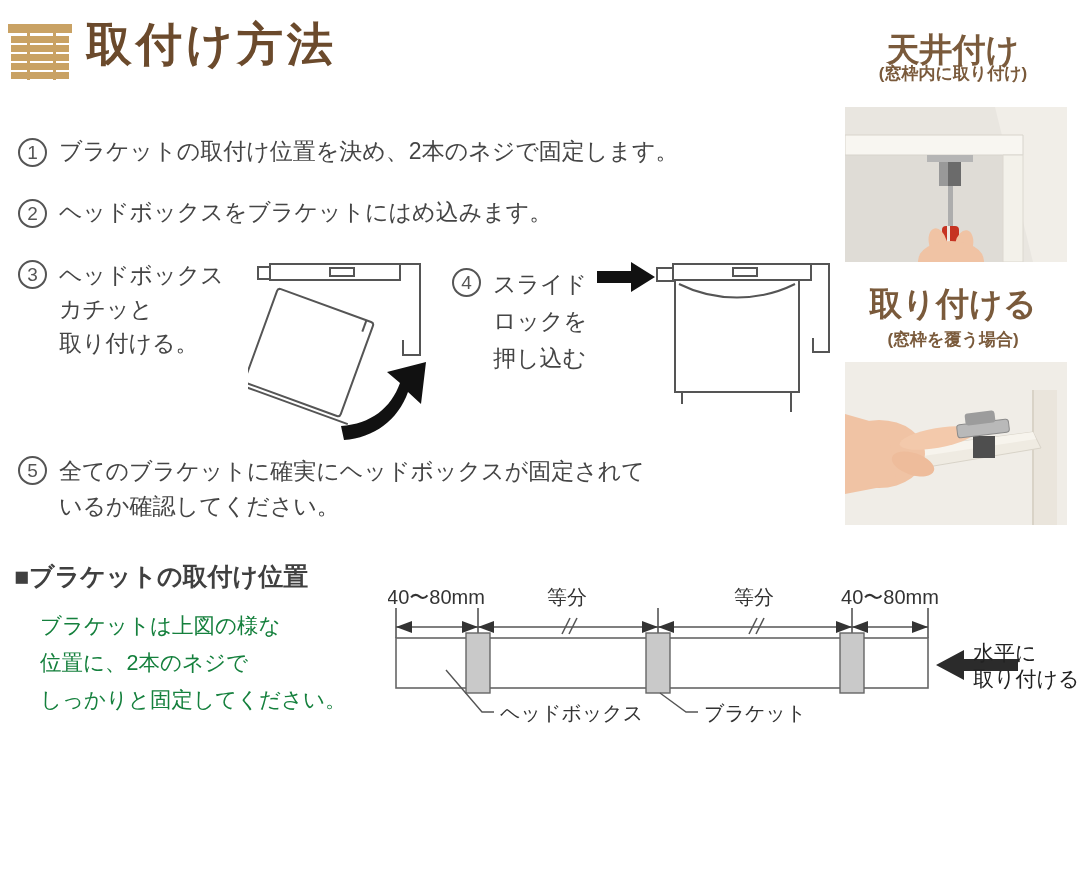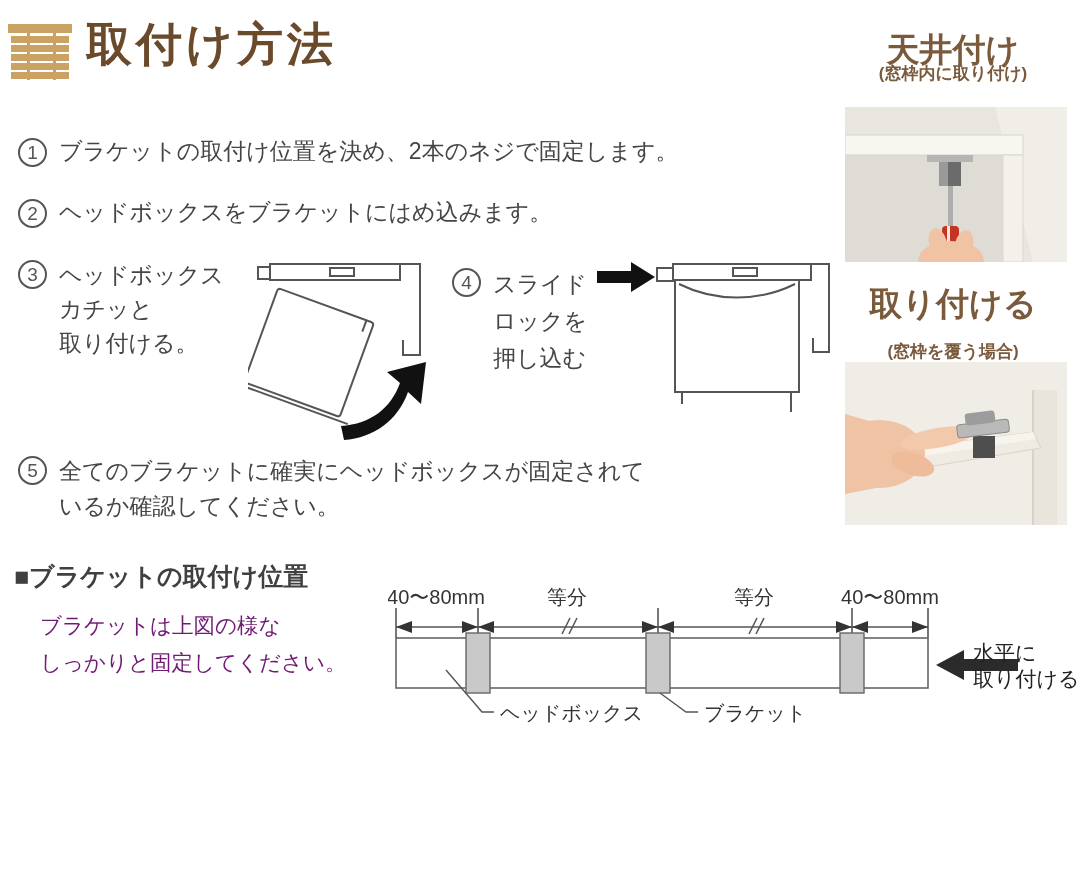--- a/index.html
+++ b/index.html
@@ -26,21 +26,21 @@
   .lh34 div{line-height:34px;}
   .lh37 div{line-height:37px;}
   .lh35 div{line-height:35px;}
   
   .rc{left:833px;width:240px;text-align:center;}
   .rc-title{font-size:33px;font-weight:bold;color:#7a5a3b;white-space:nowrap;}
   .rc-sub{font-size:17px;font-weight:bold;color:#7a5a3b;white-space:nowrap;}
   .photo{left:845px;width:222px;display:block;}
   
   .sec-heading{left:14px;top:560px;font-size:25px;font-weight:bold;color:#404040;white-space:nowrap;font-family:Liberation Serif, serif;}
-  .sec-body{left:40px;top:608px;font-size:21.5px;color:#701a75;}
+  .sec-body{left:40px;top:608px;font-size:21.5px;color:#15803d;}
   .sec-body div{line-height:37px;white-space:nowrap;}
   svg text{font-family:"Liberation Sans","DejaVu Sans",sans-serif;}
 </style>
 </head>
 <body>
 
 <svg class="abs" style="left:8px;top:24px" width="64" height="58" viewBox="0 0 64 58">
   <g fill="#c9a264">
     <rect x="19" y="4" width="3" height="52"></rect>
     <rect x="45" y="4" width="3" height="52"></rect>
@@ -136,41 +136,42 @@
   <rect x="94" y="55" width="9" height="24" fill="#999"></rect>
   <rect x="103" y="79" width="5" height="44" fill="#adadad"></rect>
   <rect x="97" y="119" width="17" height="30" rx="4" fill="#c63322"></rect>
   <rect x="102" y="119" width="3" height="30" fill="#eee9e2"></rect>
   <ellipse cx="93" cy="136" rx="9" ry="15" transform="rotate(-14 93 136)" fill="#f0c3a4"></ellipse>
   <ellipse cx="119" cy="138" rx="9" ry="15" transform="rotate(12 119 138)" fill="#f0c3a4"></ellipse>
   <ellipse cx="106" cy="154" rx="33" ry="20" fill="#f0c3a4"></ellipse>
 </svg>
 
 <div class="abs rc rc-title" style="top:282px">取り付ける</div>
-<div class="abs rc rc-sub" style="top:340px">(窓枠を覆う場合)</div>
+<div class="abs rc rc-sub" style="top:328px">(窓枠を覆う場合)</div>
 
 <svg class="abs photo" style="top:362px" width="222" height="163" viewBox="0 0 222 163">
   <rect width="222" height="163" fill="#f0ede7"></rect>
   <rect x="188" y="28" width="24" height="135" fill="#eae5dc"></rect>
   <line x1="188" y1="28" x2="188" y2="163" stroke="#d9d3c7" stroke-width="2"></line>
   <polygon points="5,94 188,70 196,86 5,118" fill="#efebe2" stroke="#d8d3c8" stroke-width="1"></polygon>
   <polygon points="5,94 188,70 191,77 5,105" fill="#f7f4ed"></polygon>
   <rect x="128" y="74" width="22" height="22" fill="#4e4e4e"></rect>
   <ellipse cx="34" cy="92" rx="46" ry="34" fill="#f0c3a4"></ellipse>
   <polygon points="0,52 42,64 52,122 0,132" fill="#f0c3a4"></polygon>
   <ellipse cx="92" cy="76" rx="38" ry="10" transform="rotate(-10 92 76)" fill="#f3c9ab"></ellipse>
   <ellipse cx="68" cy="102" rx="22" ry="11" transform="rotate(18 68 102)" fill="#eebc9b"></ellipse>
   <rect x="112" y="60" width="52" height="13" rx="3" transform="rotate(-7 138 66)" fill="#b9b9b9" stroke="#8b8b8b" stroke-width="1"></rect>
   <rect x="120" y="50" width="30" height="12" rx="3" transform="rotate(-7 135 56)" fill="#9c9c9c"></rect>
 </svg>
 
 <div class="abs sec-heading">■ブラケットの取付け位置</div>
 
 <div class="abs sec-body">
   <div>ブラケットは上図の様な</div>
+  <div>位置に、2本のネジで</div>
   <div>しっかりと固定してください。</div>
 </div>
 
 <svg class="abs" style="left:388px;top:570px" width="692" height="165" viewBox="0 0 692 165">
 
   <text x="48" y="34" font-size="20" fill="#333" text-anchor="middle">40〜80mm</text>
   <text x="179" y="34" font-size="20" fill="#333" text-anchor="middle">等分</text>
   <text x="366" y="34" font-size="20" fill="#333" text-anchor="middle">等分</text>
   <text x="502" y="34" font-size="20" fill="#333" text-anchor="middle">40〜80mm</text>
 

